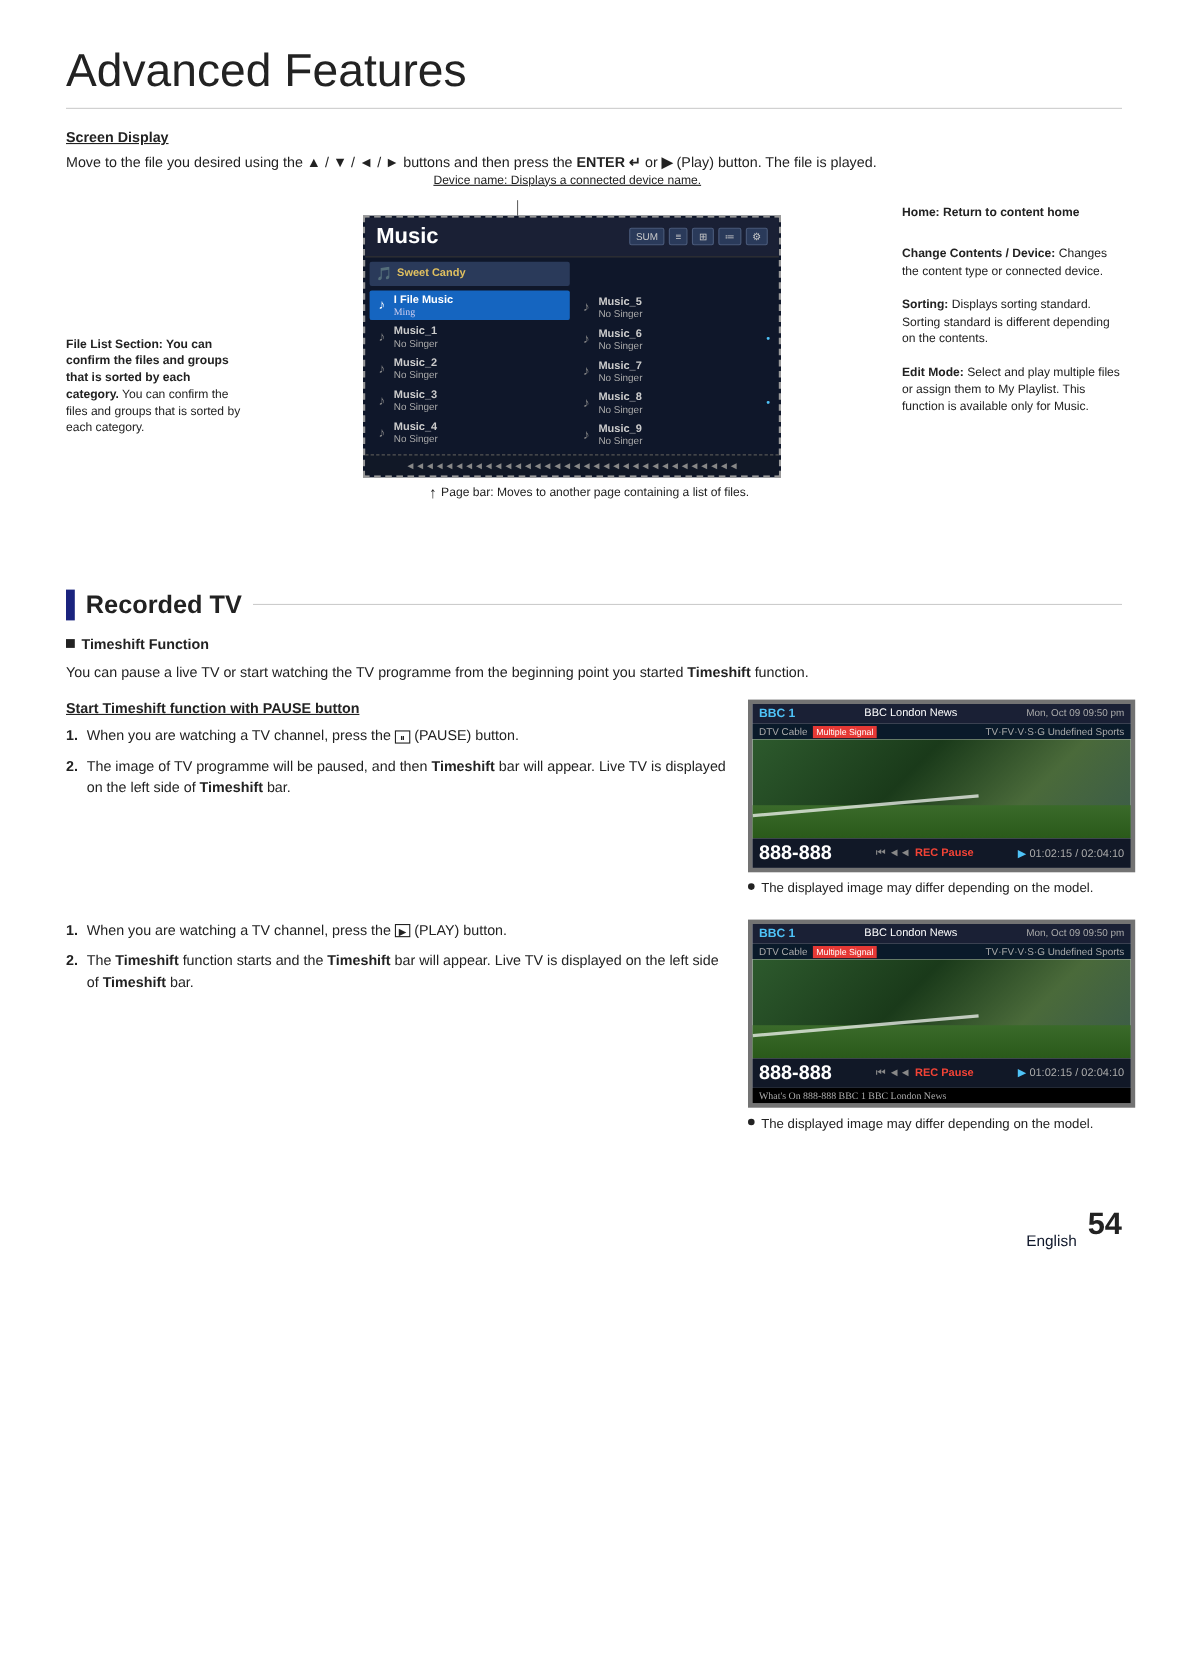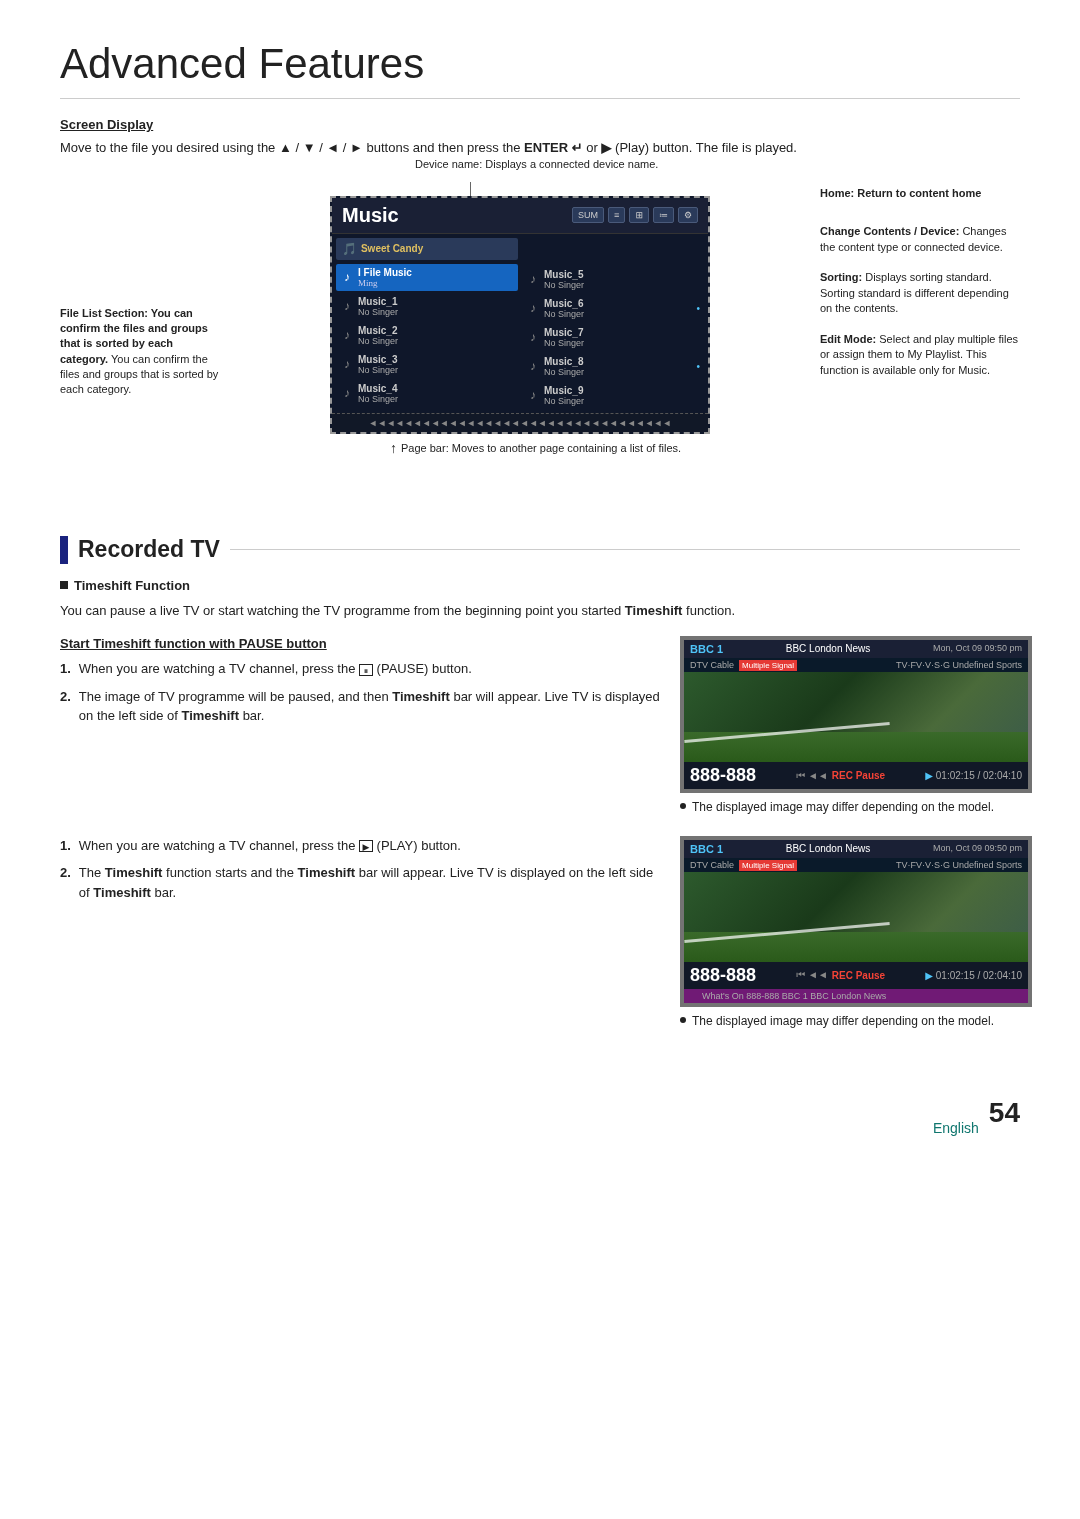--- a/index.html
+++ b/index.html
@@ -298,24 +298,25 @@
     .tv-rec {
       color: #f44336;
       font-weight: bold;
       font-size: 10px;
     }
     .tv-time {
       font-size: 10px;
       color: #aaa;
     }
     .tv-sub-bar {
-      background: #701a75;
+      background: #000000;
       color: #aaa;
-      padding: 2px 18px;
+      padding: 2px 6px;
       font-size: 9px;
+      font-family: Liberation Serif, serif;
     }
     .note-bullet {
       display: flex;
       align-items: flex-start;
       gap: 6px;
       font-size: 12px;
       margin-top: 4px;
       line-height: 1.4;
       text-align: center;
     }
@@ -331,21 +332,21 @@
     
     .page-footer {
       display: flex;
       justify-content: flex-end;
       align-items: center;
       margin-top: 60px;
       gap: 10px;
     }
     .page-language {
       font-size: 14px;
-      color: #0f766e;
+      color: #0f172a;
       margin-top: 30px;
     }
     .page-number {
       font-size: 28px;
       font-weight: bold;
     }
 
     
     b { font-weight: bold; }
 
@@ -388,21 +389,21 @@
     <div class="left-labels">
       <div class="label-block" style="margin-top: 70px;">
         <b>File List Section: You can confirm the files and groups that is sorted by each category.</b> You can confirm the files and groups that is sorted by each category.
       </div>
     </div>
 
     <div class="center-diagram">
 
       <div style="position:relative; width:380px; margin-bottom: 50px; margin-top:20px;">
 
-        <div style="position:absolute; top:-38px; left:85px; font-size:11px; white-space:nowrap;">Device name: Displays a connected device name.</div>
+        <div style="position:absolute; top:-38px; left:64px; font-size:11px; white-space:nowrap;text-decoration:underline;">Device name: Displays a connected device name.</div>
         <div style="position:absolute; top:-14px; left:140px; width:1px; height:14px; border-left:1px solid #666;"></div>
 
         <div class="music-ui">
           <div class="music-ui-header">
             <span class="music-title">Music</span>
             <div class="music-ui-toolbar">
               <span class="toolbar-btn">SUM</span>
               <span class="toolbar-btn">≡</span>
               <span class="toolbar-btn">⊞</span>
               <span class="toolbar-btn">≔</span>

